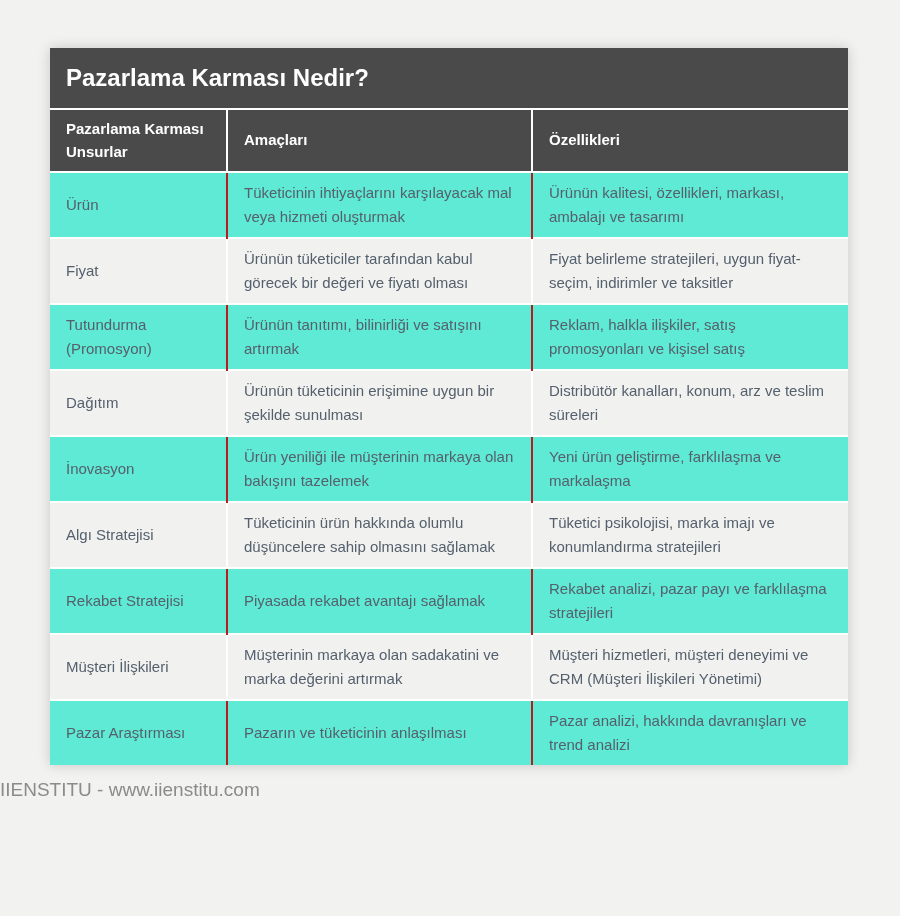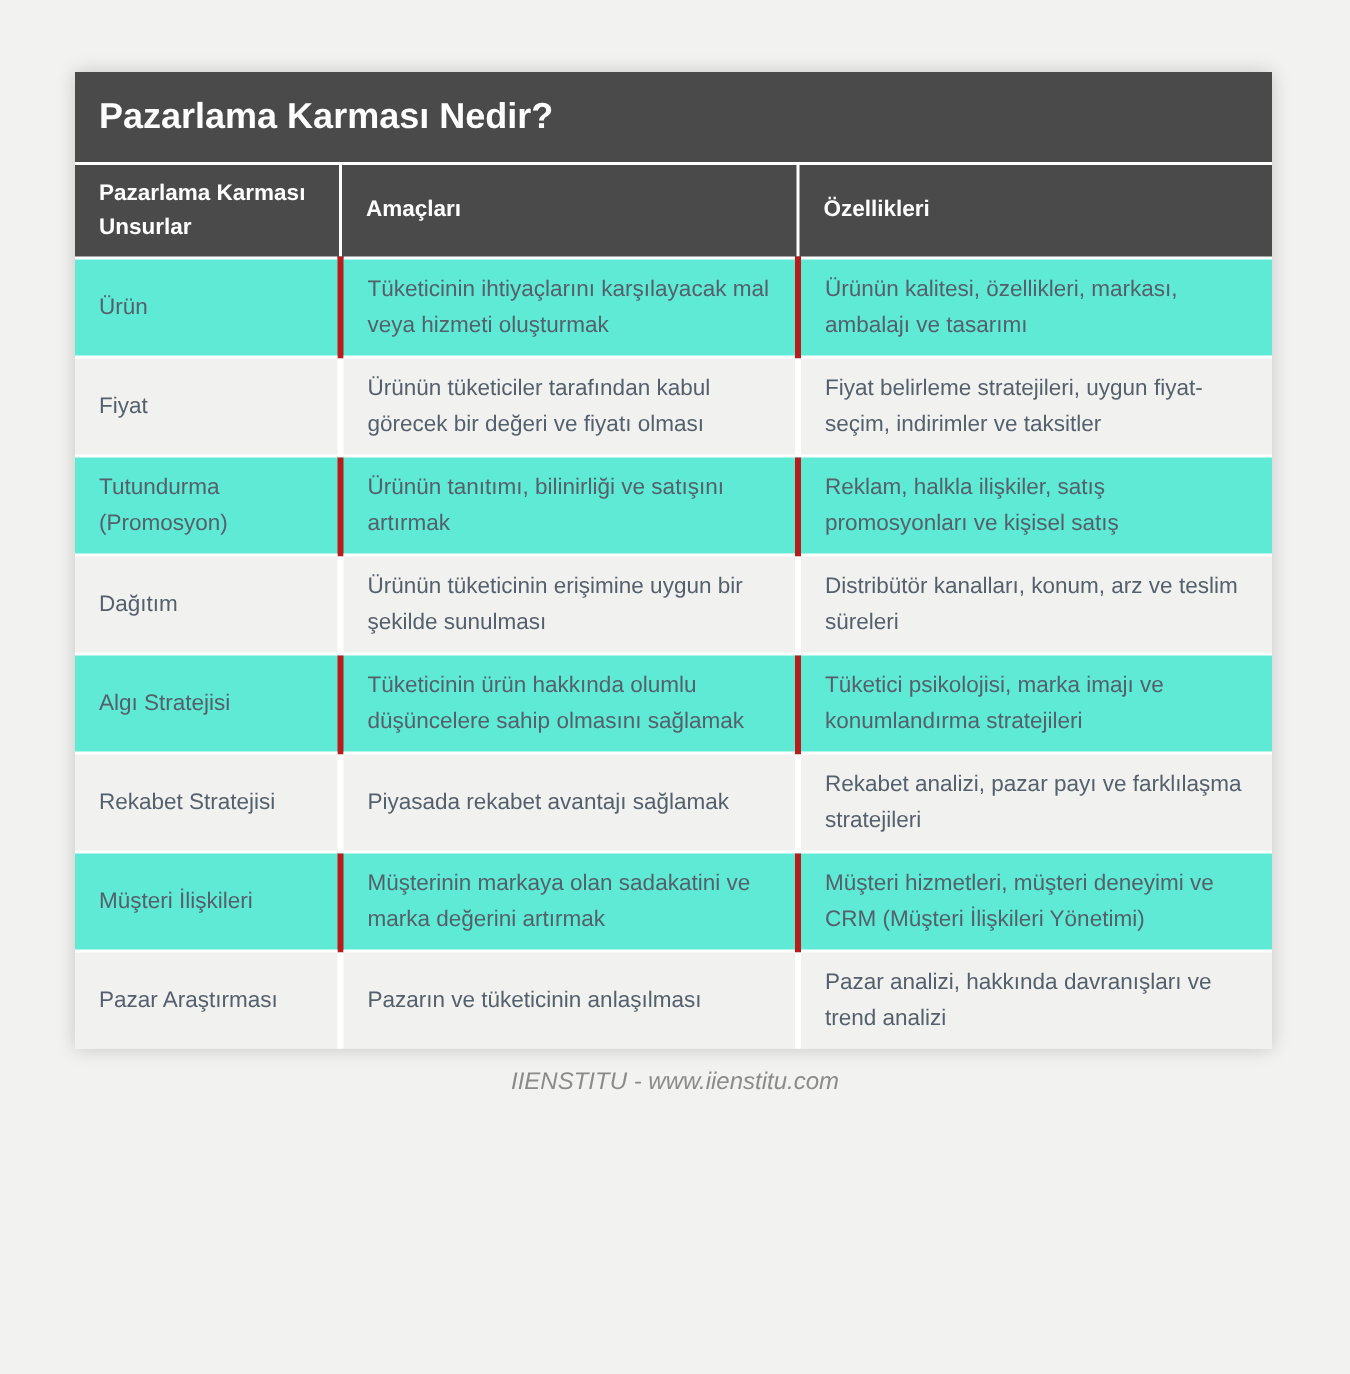--- a/index.html
+++ b/index.html
@@ -57,28 +57,26 @@
     height:65px;
   }
   tbody tr:nth-child(even){background:var(--row-alt);}
   tbody td{
     color:var(--body-text);
     font-size:15px;
     line-height:1.6;
     padding:8px 16px;
     vertical-align:middle;
   }
-  tbody td + td{border-left:4px solid #b91c1c;}
+  tbody td + td{border-left:2px solid #b91c1c;}
   tbody tr:nth-child(even) td + td{border-left-color:#ffffff;}
   .footer{
     margin-top:14px;
-    text-align:center;
     color:var(--footer-text);
-    font-size:16px;
-    font-style:italic;
+    font-size:19px;
   }
 </style>
 </head>
 <body>
 
 <div class="page">
   <div class="card">
     <div class="card-title">Pazarlama Karması Nedir?</div>
 
     <table>
@@ -112,20 +110,25 @@
     <td>Ürünün tanıtımı, bilinirliği ve satışını artırmak</td>
     <td>Reklam, halkla ilişkiler, satış promosyonları ve kişisel satış</td>
   </tr>
 
   <tr>
     <td>Dağıtım</td>
     <td>Ürünün tüketicinin erişimine uygun bir şekilde sunulması</td>
     <td>Distribütör kanalları, konum, arz ve teslim süreleri</td>
   </tr>
 
+  <tr>
+    <td>İnovasyon</td>
+    <td>Ürün yeniliği ile müşterinin markaya olan bakışını tazelemek</td>
+    <td>Yeni ürün geliştirme, farklılaşma ve markalaşma</td>
+  </tr>
 
 
   <tr>
     <td>Algı Stratejisi</td>
     <td>Tüketicinin ürün hakkında olumlu düşüncelere sahip olmasını sağlamak</td>
     <td>Tüketici psikolojisi, marka imajı ve konumlandırma stratejileri</td>
   </tr>
 
   <tr>
     <td>Rekabet Stratejisi</td>

